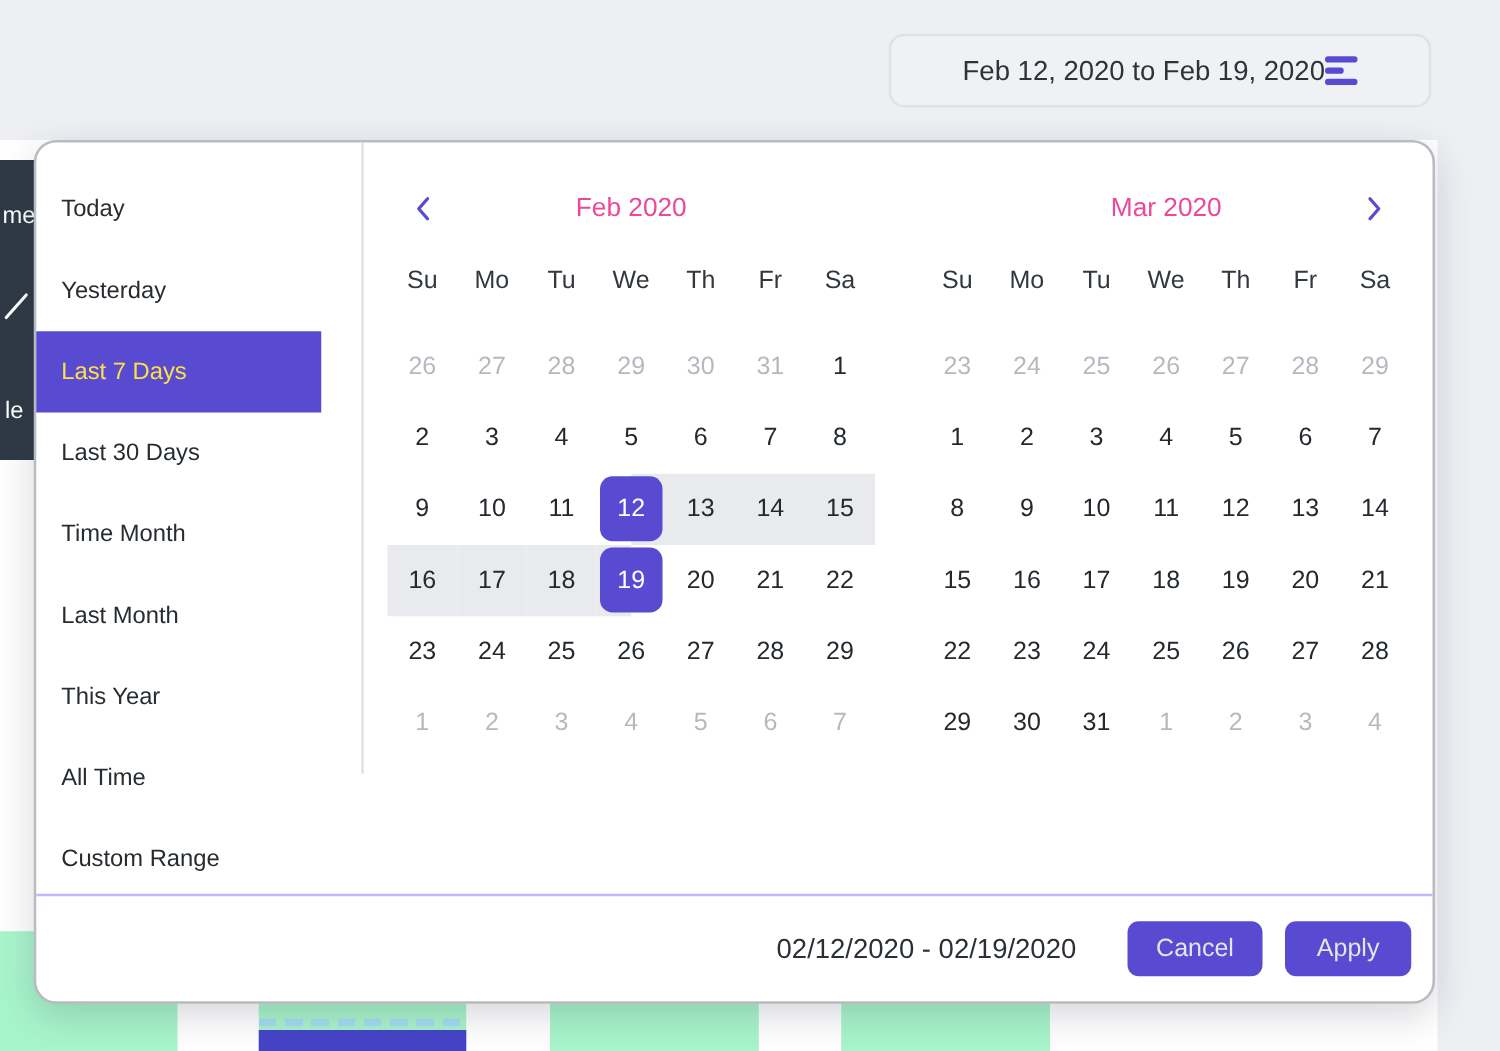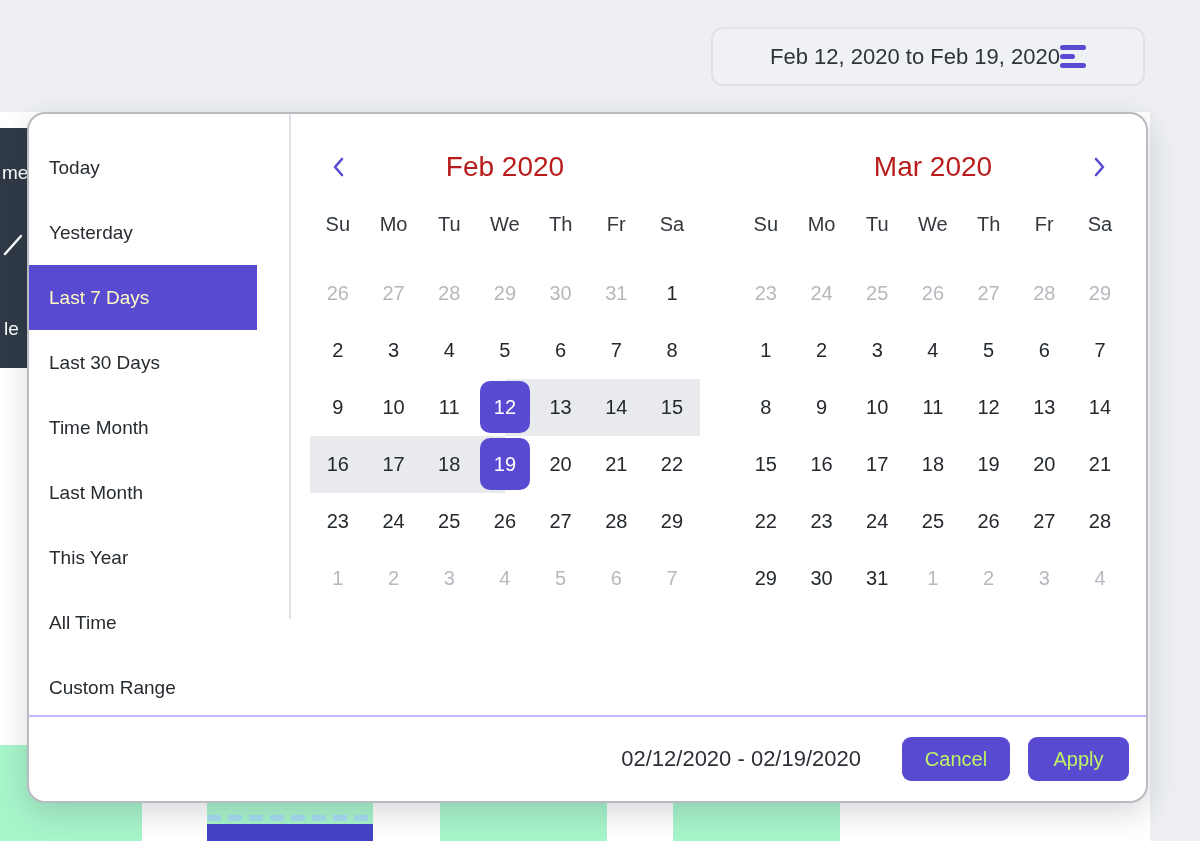--- a/index.html
+++ b/index.html
@@ -31,26 +31,26 @@
   .filter-icon i.short{width:15px;}
   .filter-icon i.long{width:26px;}
   
   .popover{position:absolute;left:27px;top:112px;width:1121px;height:691px;box-sizing:border-box;
     background:#fff;border:2px solid #b8bbc0;border-radius:18px;
     box-shadow:0 10px 30px rgba(40,45,60,.18);z-index:5;}
   .sidebar{position:absolute;left:0;top:0;width:228px;padding-top:21px;}
   .sidebar-divider{position:absolute;left:260px;top:0;height:505px;width:2px;background:#e0e2e6;}
   .preset{height:65px;display:flex;align-items:center;padding-left:20px;
     font-size:19px;color:#272c31;cursor:pointer;}
-  .preset.selected{background:#584bd2;color:#fef9c3;}
+  .preset.selected{background:#584bd2;color:#fde047;}
   
   .cal-area{position:absolute;left:281px;top:30px;display:flex;gap:38px;}
   .calendar{width:390px;}
   .cal-title-row{position:relative;height:46px;display:flex;align-items:center;}
-  .cal-title{flex:1;text-align:center;font-size:28px;color:#b91c1c;}
+  .cal-title{flex:1;text-align:center;font-size:21px;color:#ec4899;}
   .nav-btn{position:absolute;top:0;width:55.7px;height:46px;display:flex;align-items:center;
     justify-content:center;cursor:pointer;}
   .nav-prev{left:0;}
   .nav-next{right:0;}
   .dow-row{display:grid;grid-template-columns:repeat(7,55.7px);height:40px;margin-top:14px;}
   .dow{display:flex;align-items:center;justify-content:center;font-size:20px;color:#33383d;}
   .grid{display:grid;grid-template-columns:repeat(7,55.7px);grid-auto-rows:57px;margin-top:21px;}
   .cell{position:relative;display:flex;align-items:center;justify-content:center;
     font-size:20px;color:#24292e;cursor:pointer;}
   .cell.muted{color:#b5b9be;}
@@ -58,21 +58,21 @@
   .cell.start::before,.cell.end::before{content:"";position:absolute;top:0;bottom:0;background:#e9eaee;}
   .cell.start::before{left:50%;right:0;}
   .cell.end::before{left:0;right:50%;}
   .pill{position:absolute;left:3px;right:3px;top:2px;bottom:3px;border-radius:10px;
     background:#584bd2;color:#fff;display:flex;align-items:center;justify-content:center;z-index:1;}
   
   .popover-footer{position:absolute;left:0;right:0;bottom:0;height:86px;box-sizing:border-box;
     border-top:2px solid #c4b5fd;display:flex;align-items:center;justify-content:flex-end;
     padding-right:17px;}
   .range-text{font-size:22px;color:#2b3036;margin-right:41px;}
-  .btn{height:44px;border:none;border-radius:9px;background:#584bd2;color:#bef264;
+  .btn{height:44px;border:none;border-radius:9px;background:#584bd2;color:#e5e5e5;
     font-size:20px;font-family:inherit;cursor:pointer;padding:0;}
   .btn.cancel{width:108px;margin-right:18px;}
   .btn.apply{width:101px;}
 </style>
 </head>
 <body>
 
 <div class="chart-underlay"></div>
 <div id="bars-layer">
     <div class="chart-bar" style="left: 0px; width: 142px;"></div>

